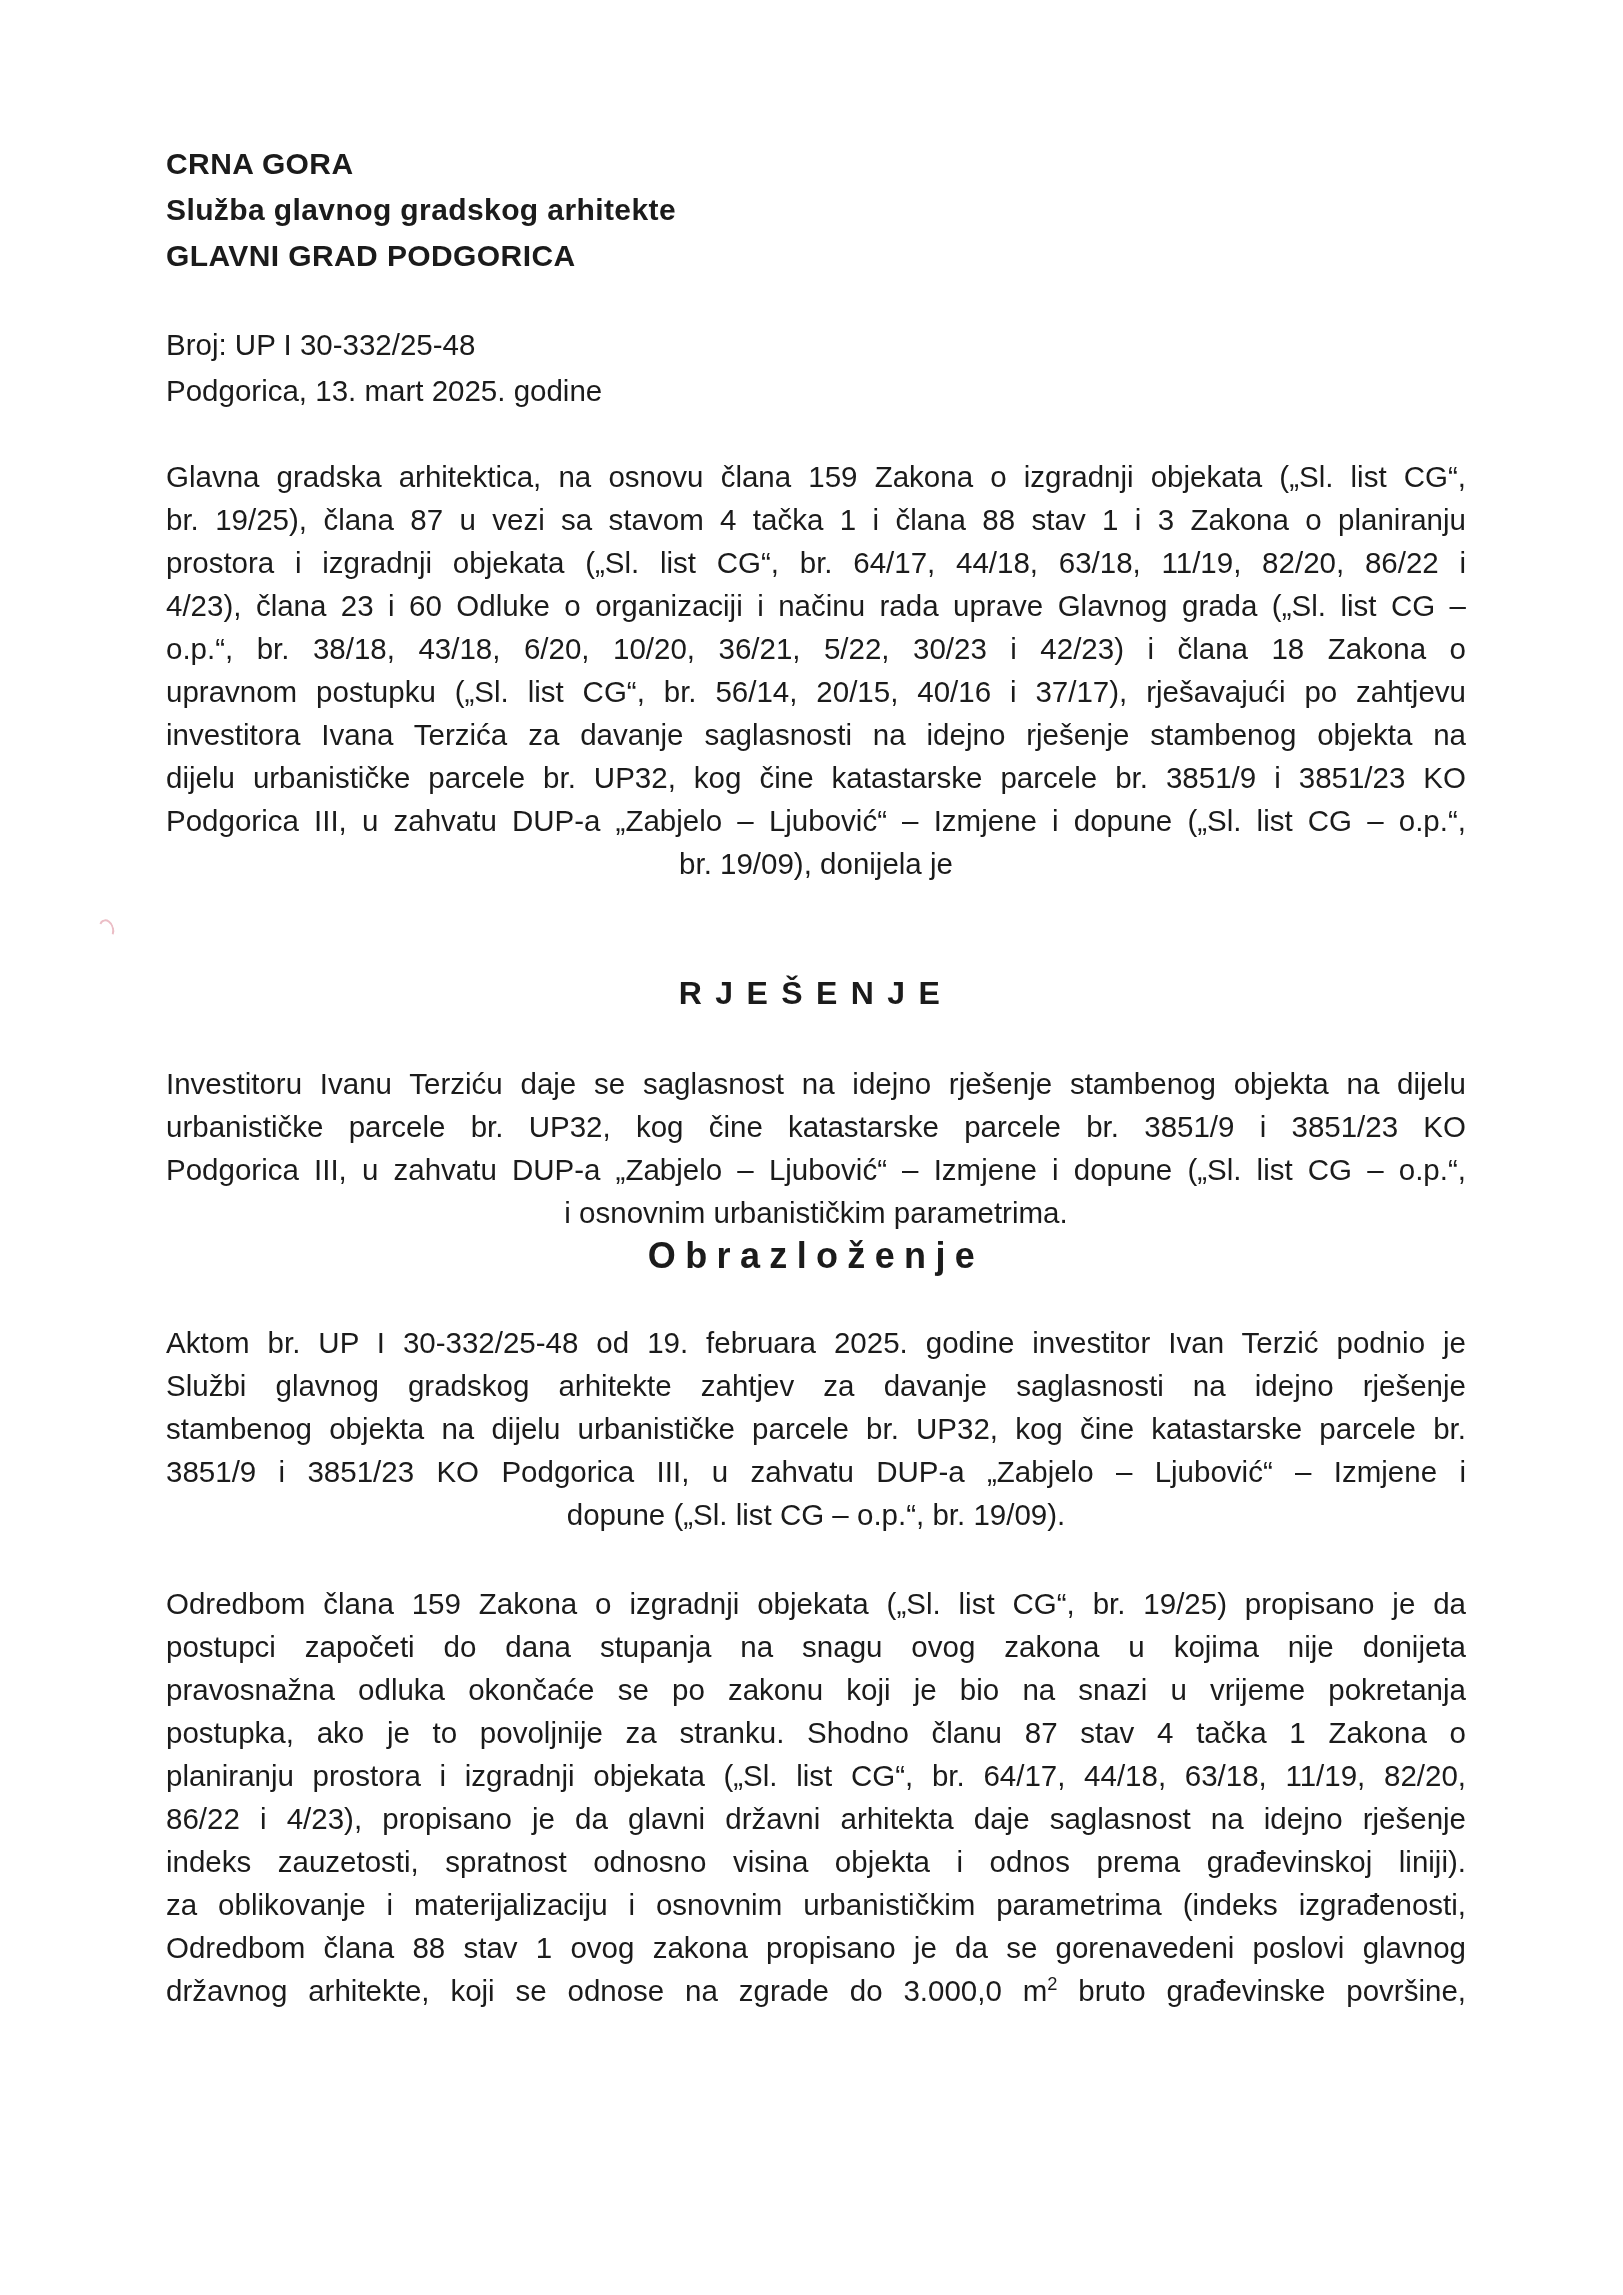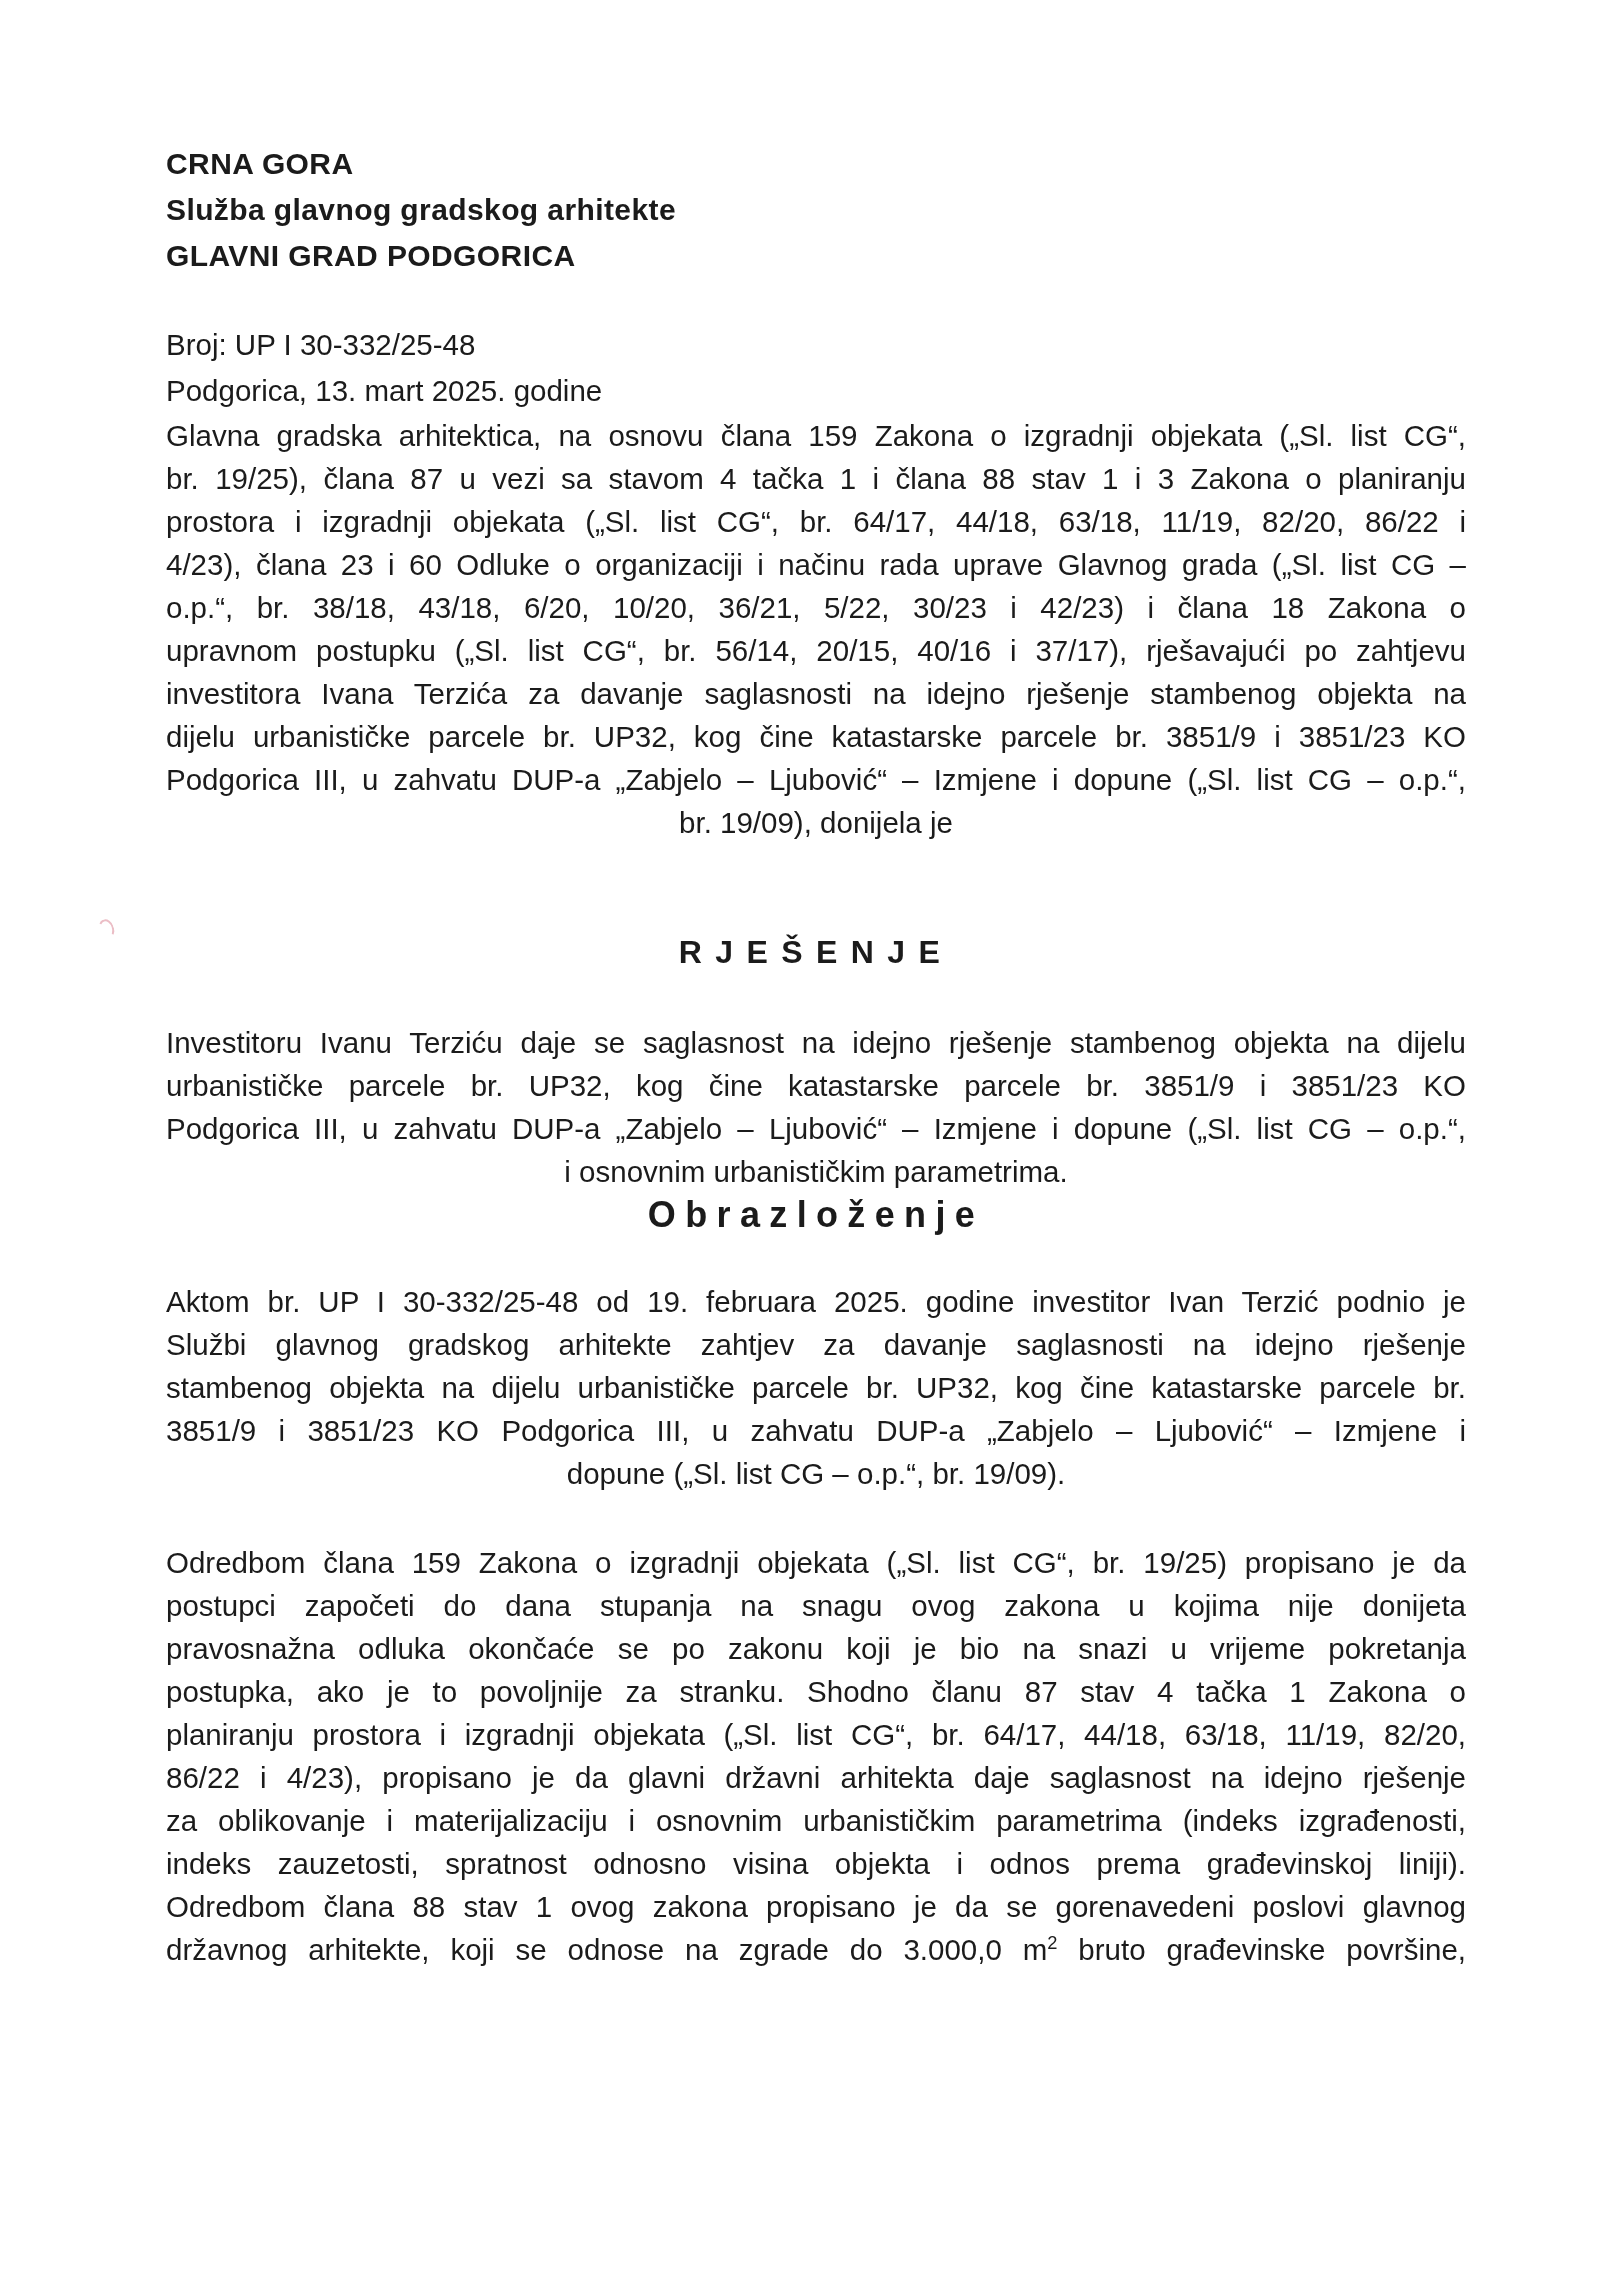--- a/index.html
+++ b/index.html
@@ -24,21 +24,21 @@
     line-height: 46px;
     font-weight: 700;
     letter-spacing: 0.4px;
   }
   .meta-block {
     margin-top: 43px;
     font-size: 29.5px;
     line-height: 46px;
   }
   .para { font-size: 29.5px; line-height: 43px; }
-  .intro-para     { }
+  .intro-para     { margin-top: 41px; }
   .decision-para  { margin-top: 47px; }
   .rationale-para-1 { margin-top: 44px; }
   .rationale-para-2 { margin-top: 46px; }
   .jline { text-align: justify; text-align-last: justify; }
   .lline { text-align: center; }
   .decision-title {
     margin-top: 87px;
     font-size: 32px;
     line-height: 43px;
     font-weight: 700;
@@ -119,22 +119,22 @@
       <div class="lline">dopune („Sl. list CG – o.p.“, br. 19/09).</div>
     </div>
 
     <div class="para rationale-para-2">
       <div class="jline">Odredbom člana 159 Zakona o izgradnji objekata („Sl. list CG“, br. 19/25) propisano je da</div>
       <div class="jline">postupci započeti do dana stupanja na snagu ovog zakona u kojima nije donijeta</div>
       <div class="jline">pravosnažna odluka okončaće se po zakonu koji je bio na snazi u vrijeme pokretanja</div>
       <div class="jline">postupka, ako je to povoljnije za stranku. Shodno članu 87 stav 4 tačka 1 Zakona o</div>
       <div class="jline">planiranju prostora i izgradnji objekata („Sl. list CG“, br. 64/17, 44/18, 63/18, 11/19, 82/20,</div>
       <div class="jline">86/22 i 4/23), propisano je da glavni državni arhitekta daje saglasnost na idejno rješenje</div>
+      <div class="jline">indeks zauzetosti, spratnost odnosno visina objekta i odnos prema građevinskoj liniji).</div>
       <div class="jline">za oblikovanje i materijalizaciju i osnovnim urbanističkim parametrima (indeks izgrađenosti,</div>
-      <div class="jline">indeks zauzetosti, spratnost odnosno visina objekta i odnos prema građevinskoj liniji).</div>
       <div class="jline">Odredbom člana 88 stav 1 ovog zakona propisano je da se gorenavedeni poslovi glavnog</div>
       <div class="jline">
         <span>državnog arhitekte, koji se odnose na zgrade do 3.000,0 m</span><sup class="sq">2</sup><span> bruto građevinske površine,</span>
       </div>
     </div>
 
   </div>
 </div>
 
 

